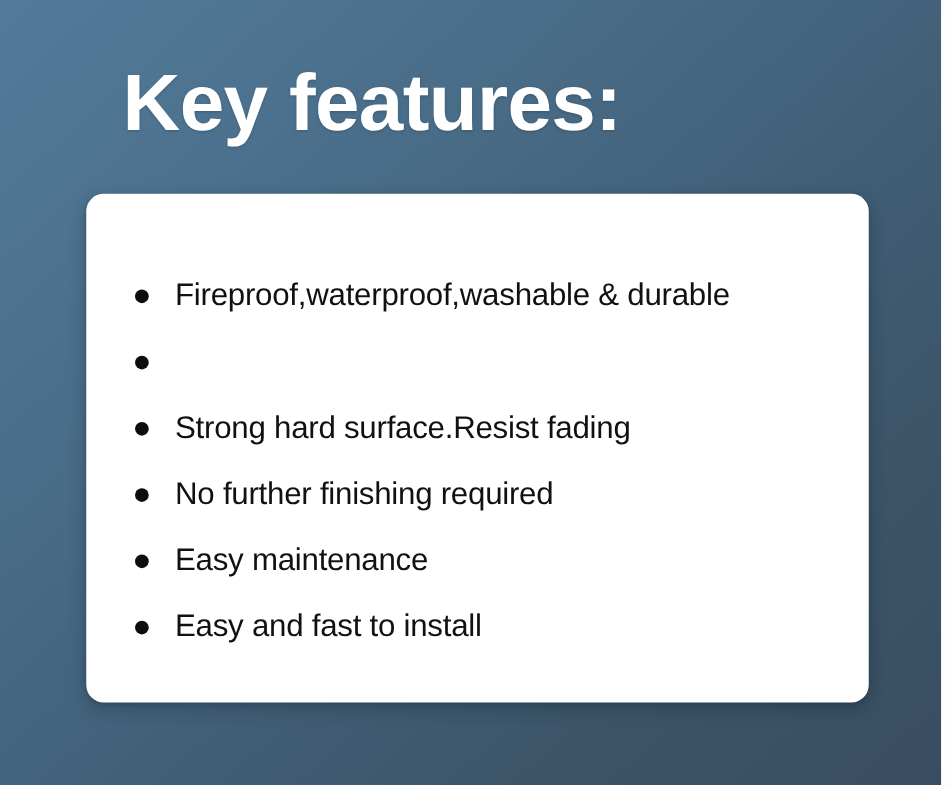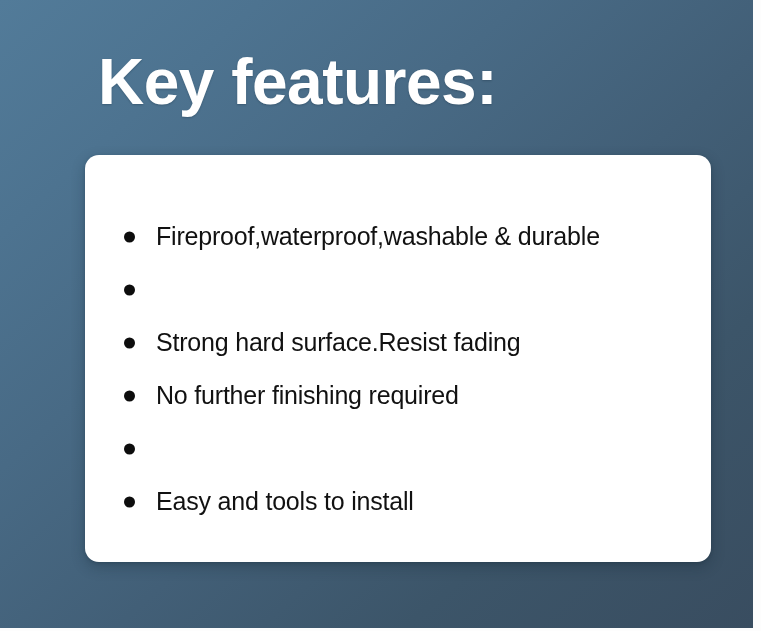--- a/index.html
+++ b/index.html
@@ -70,21 +70,20 @@
     left: 69px;
     top: 155px;
     width: 626px;
     height: 407px;
     background: #ffffff;
     border-radius: 14px;
     box-shadow:
       0 5px 14px rgba(18,36,50,0.30),
       0 1px 3px rgba(18,36,50,0.22);
     box-sizing: border-box;
-    margin-left: 16px;
   }
 
   .feature-list {
     list-style: none;
     margin: 0;
     padding: 0;
     position: absolute;
     left: 39px;
     top: 55px;
     right: 20px;
@@ -142,25 +141,26 @@
         <span class="feature-text">Strong hard surface.Resist fading</span>
       </li>
 
       <li class="feature-item">
         <span class="bullet-dot"></span>
         <span class="feature-text">No further finishing required</span>
       </li>
 
       <li class="feature-item">
         <span class="bullet-dot"></span>
+        <span class="feature-text">Easy maintenance</span>
       </li>
 
       <li class="feature-item">
         <span class="bullet-dot"></span>
-        <span class="feature-text">Easy and tools to install</span>
+        <span class="feature-text">Easy and fast to install</span>
       </li>
 
     </ul>
   </div>
 
   <div class="slide-edge-right"></div>
   <div class="slide-edge-bottom"></div>
 </div>
 
 </body></html>

